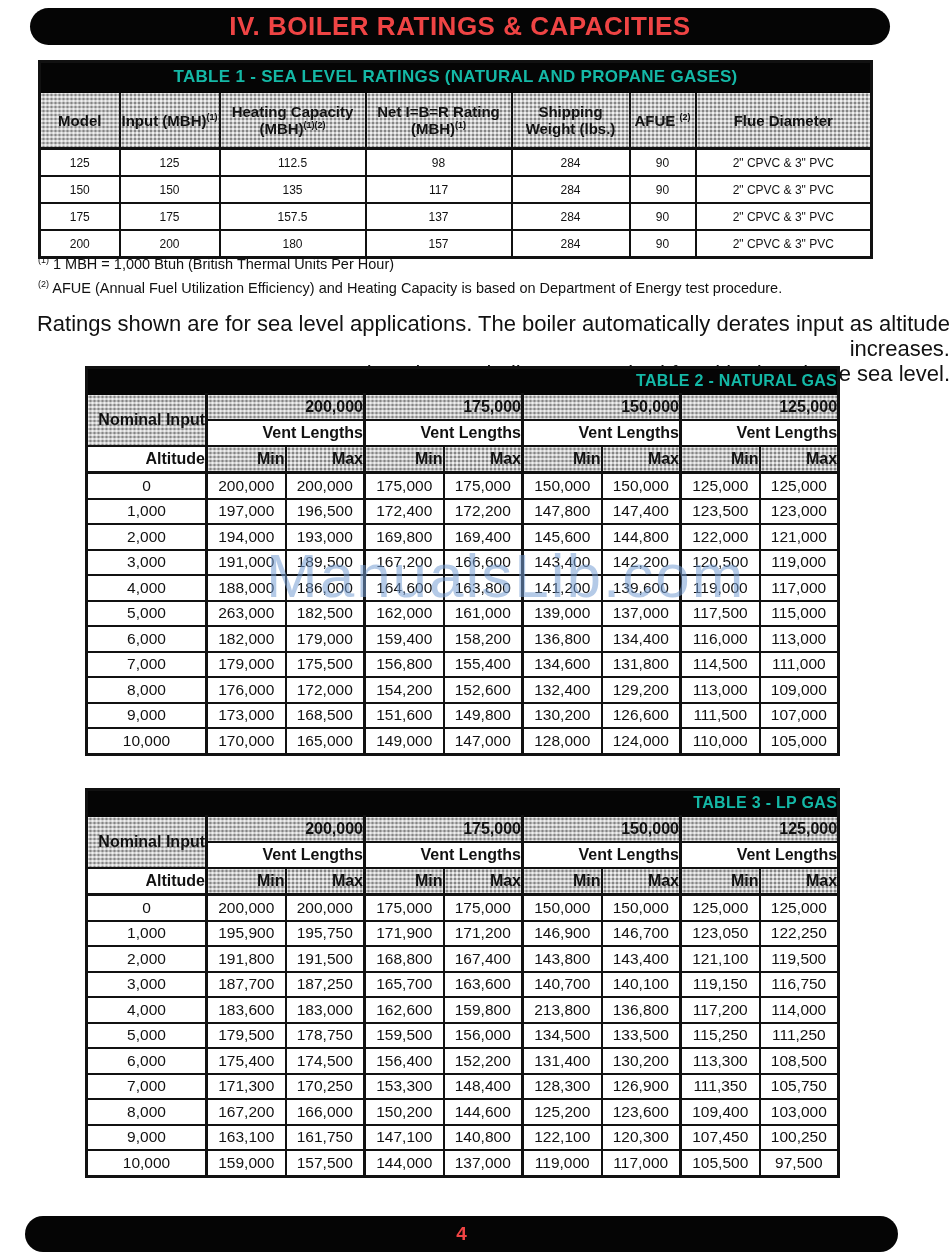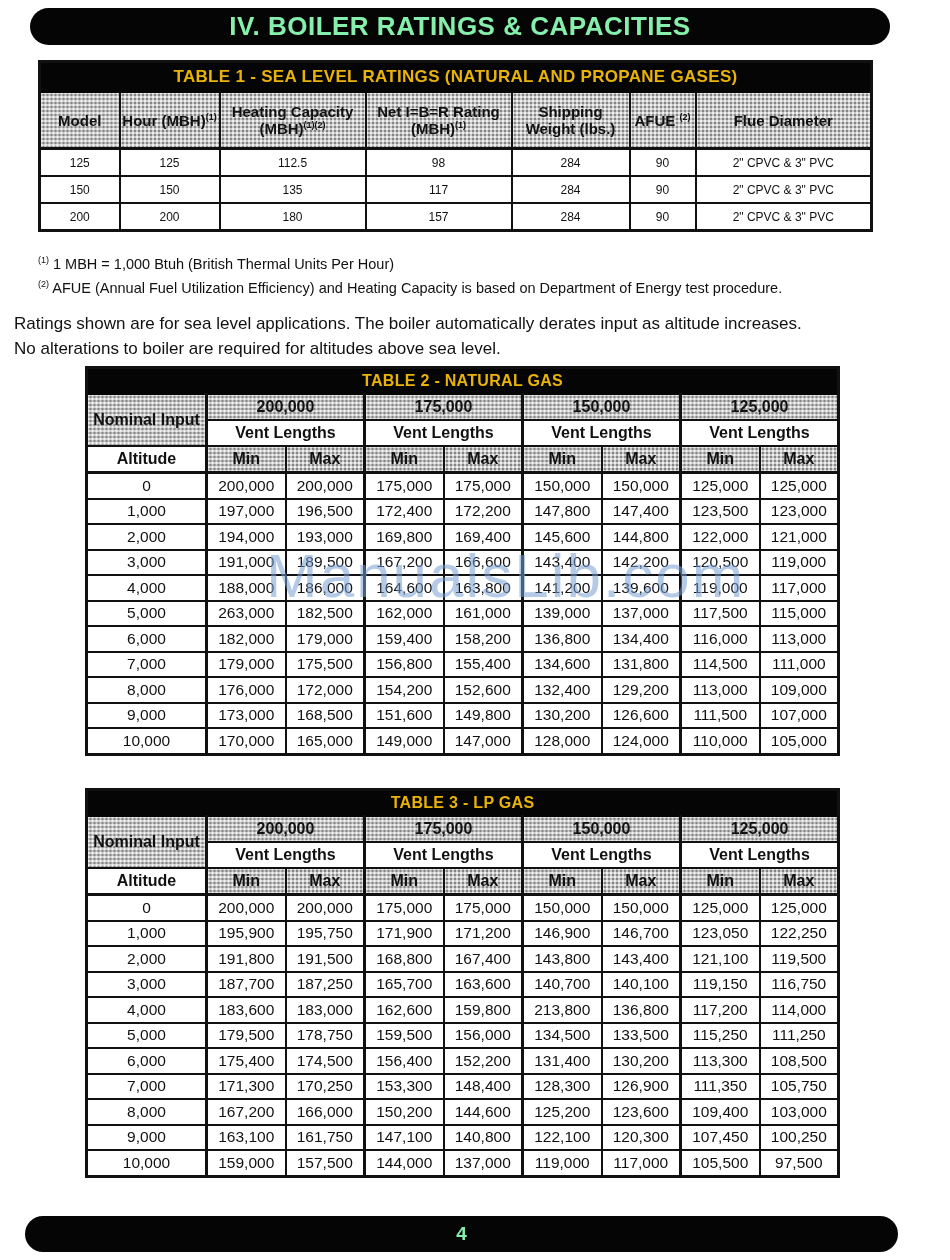--- a/index.html
+++ b/index.html
@@ -7,33 +7,33 @@
     width:950px; height:1260px;
     background:#ffffff;
     font-family:"Liberation Sans","DejaVu Sans",sans-serif;
     color:#111;
     position:relative;
     overflow:hidden;
   }
 
   
   .banner {
-    position:absolute; background:#050505; color:#86efac;
+    position:absolute; background:#050505; color:#ef4444;
     display:flex; align-items:center; justify-content:center;
     font-weight:bold;
   }
   .banner.top { left:30px; top:8px; width:860px; height:37px; border-radius:19px; font-size:26px; letter-spacing:.5px; }
   .banner.bottom { left:25px; top:1216px; width:873px; height:36px; border-radius:18px; font-size:19px; }
 
   table { border-collapse:collapse; table-layout:fixed; border:3px solid #111; }
   th,td { border:2px solid #111; text-align:center; padding:0; overflow:hidden; }
 
   
   .tbar {
-    background:#050505; color:#eab308; border-color:#050505;
+    background:#050505; color:#14b8a6; border-color:#050505;
     font-weight:bold; font-size:17px; height:28px; letter-spacing:.3px;
   }
 
   
   .ht {
     background-color:#c9c9c9;
     background-image:
       radial-gradient(circle,#858585 .9px,rgba(0,0,0,0) 1.15px),
       radial-gradient(circle,#f0f0f0 .9px,rgba(0,0,0,0) 1.15px);
     background-size:4px 4px;
@@ -47,34 +47,34 @@
   .t1 thead tr.hrow th { height:54px; font-size:15px; font-weight:bold; line-height:17px; }
   .t1 td { height:25px; font-size:12px; }
   .t1 tbody tr:first-child td { border-top-width:3px; }
   .c-model{width:80px} .c-input{width:100px} .c-hc{width:146px}
   .c-net{width:146px} .c-ship{width:118px} .c-afue{width:66px} .c-flue{width:176px}
 
   
   .t23 { width:752px; position:absolute; left:85px; }
   .t23.two   { top:366px; }
   .t23.three { top:788px; }
-  .t23 th { font-size:16px; font-weight:bold; height:24px; }
+  .t23 th { font-size:16px; font-weight:bold; height:24px;text-align:right; }
   .t23 td { height:23.5px; font-size:15.5px; }
   .t23 tbody tr:first-child td { border-top-width:3px; }
   .t23 td:first-child { border-right-width:3px; }
   .t23 td:nth-child(2n) { border-left-width:3px; }
   .gl { border-left-width:3px; }
   .c-alt{width:120px} .c-v{width:79px}
 
   .footnote { position:absolute; left:38px; font-size:14.5px; }
   .footnote.f1 { top:256px; }
   .footnote.f2 { top:280px; }
   .footnote sup { font-weight:normal; }
 
-  .intro { position:absolute; left:14px; top:311px; font-size:17px; line-height:25px; }
+  .intro { position:absolute; left:14px; top:311px; font-size:22px; line-height:25px;text-align:right; }
 
   .watermark {
     position:absolute; left:266px; top:540px; z-index:5;
     font-size:62px; font-weight:normal; letter-spacing:2px;
     color:rgba(118,158,212,0.55);
     pointer-events:none; white-space:nowrap;
   }
 </style>
 </head>
 <body>
@@ -92,21 +92,21 @@
     <col class="c-ship">
       <col class="c-afue">
       <col class="c-flue">
   </colgroup>
   <thead>
     <tr>
       <th class="tbar" colspan="7">TABLE 1 - SEA LEVEL RATINGS (NATURAL AND PROPANE GASES)</th>
     </tr>
     <tr class="hrow">
       <th class="ht"><span>Model</span><sup></sup></th>
-      <th class="ht"><span>Hour (MBH)</span><sup>(1)</sup></th>
+      <th class="ht"><span>Input (MBH)</span><sup>(1)</sup></th>
       <th class="ht"><span>Heating Capacity (MBH)</span><sup>(1)(2)</sup></th>
       <th class="ht"><span>Net I=B=R Rating (MBH)</span><sup>(1)</sup></th>
       <th class="ht"><span>Shipping Weight (lbs.)</span><sup></sup></th>
       <th class="ht"><span>AFUE </span><sup>(2)</sup></th>
       <th class="ht"><span>Flue Diameter</span><sup></sup></th>
     </tr>
   </thead>
   <tbody>
       <tr>
         <td>125</td>
@@ -115,20 +115,29 @@
         <td>98</td>
         <td>284</td>
         <td>90</td>
         <td>2" CPVC &amp; 3" PVC</td>
       </tr>
       <tr>
         <td>150</td>
         <td>150</td>
         <td>135</td>
         <td>117</td>
+        <td>284</td>
+        <td>90</td>
+        <td>2" CPVC &amp; 3" PVC</td>
+      </tr>
+      <tr>
+        <td>175</td>
+        <td>175</td>
+        <td>157.5</td>
+        <td>137</td>
         <td>284</td>
         <td>90</td>
         <td>2" CPVC &amp; 3" PVC</td>
       </tr>
       <tr>
         <td>200</td>
         <td>200</td>
         <td>180</td>
         <td>157</td>
         <td>284</td>

